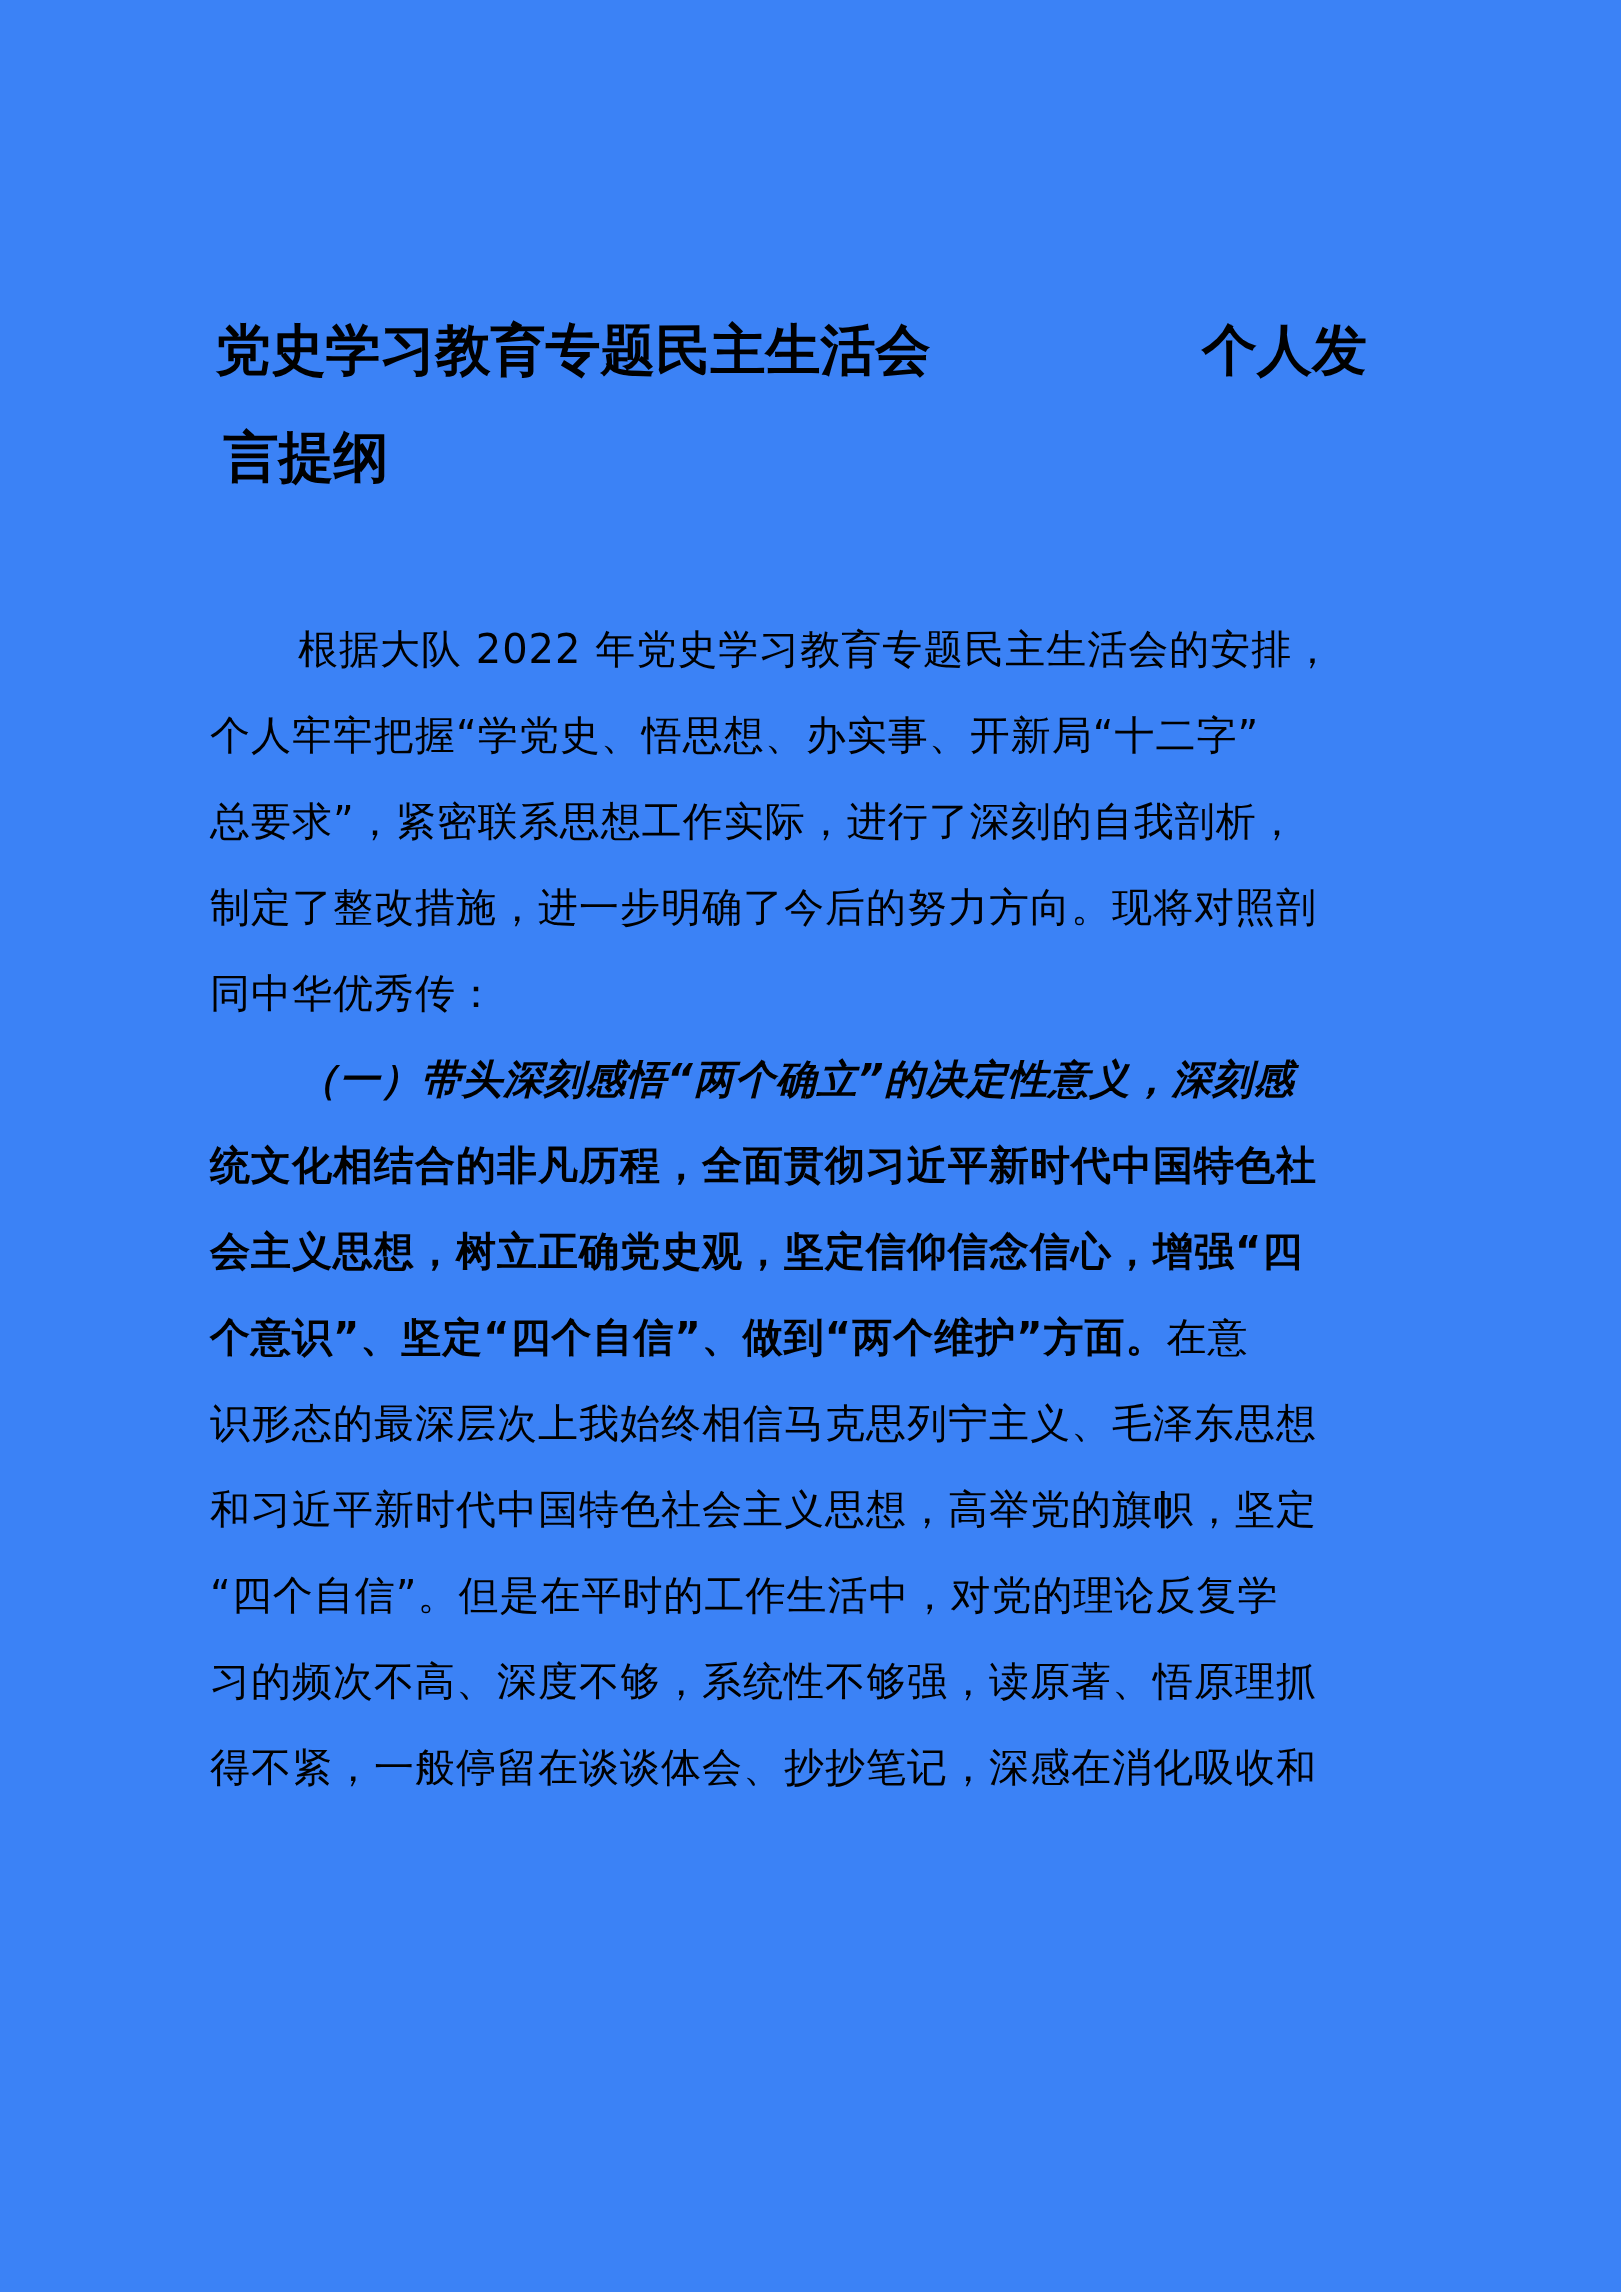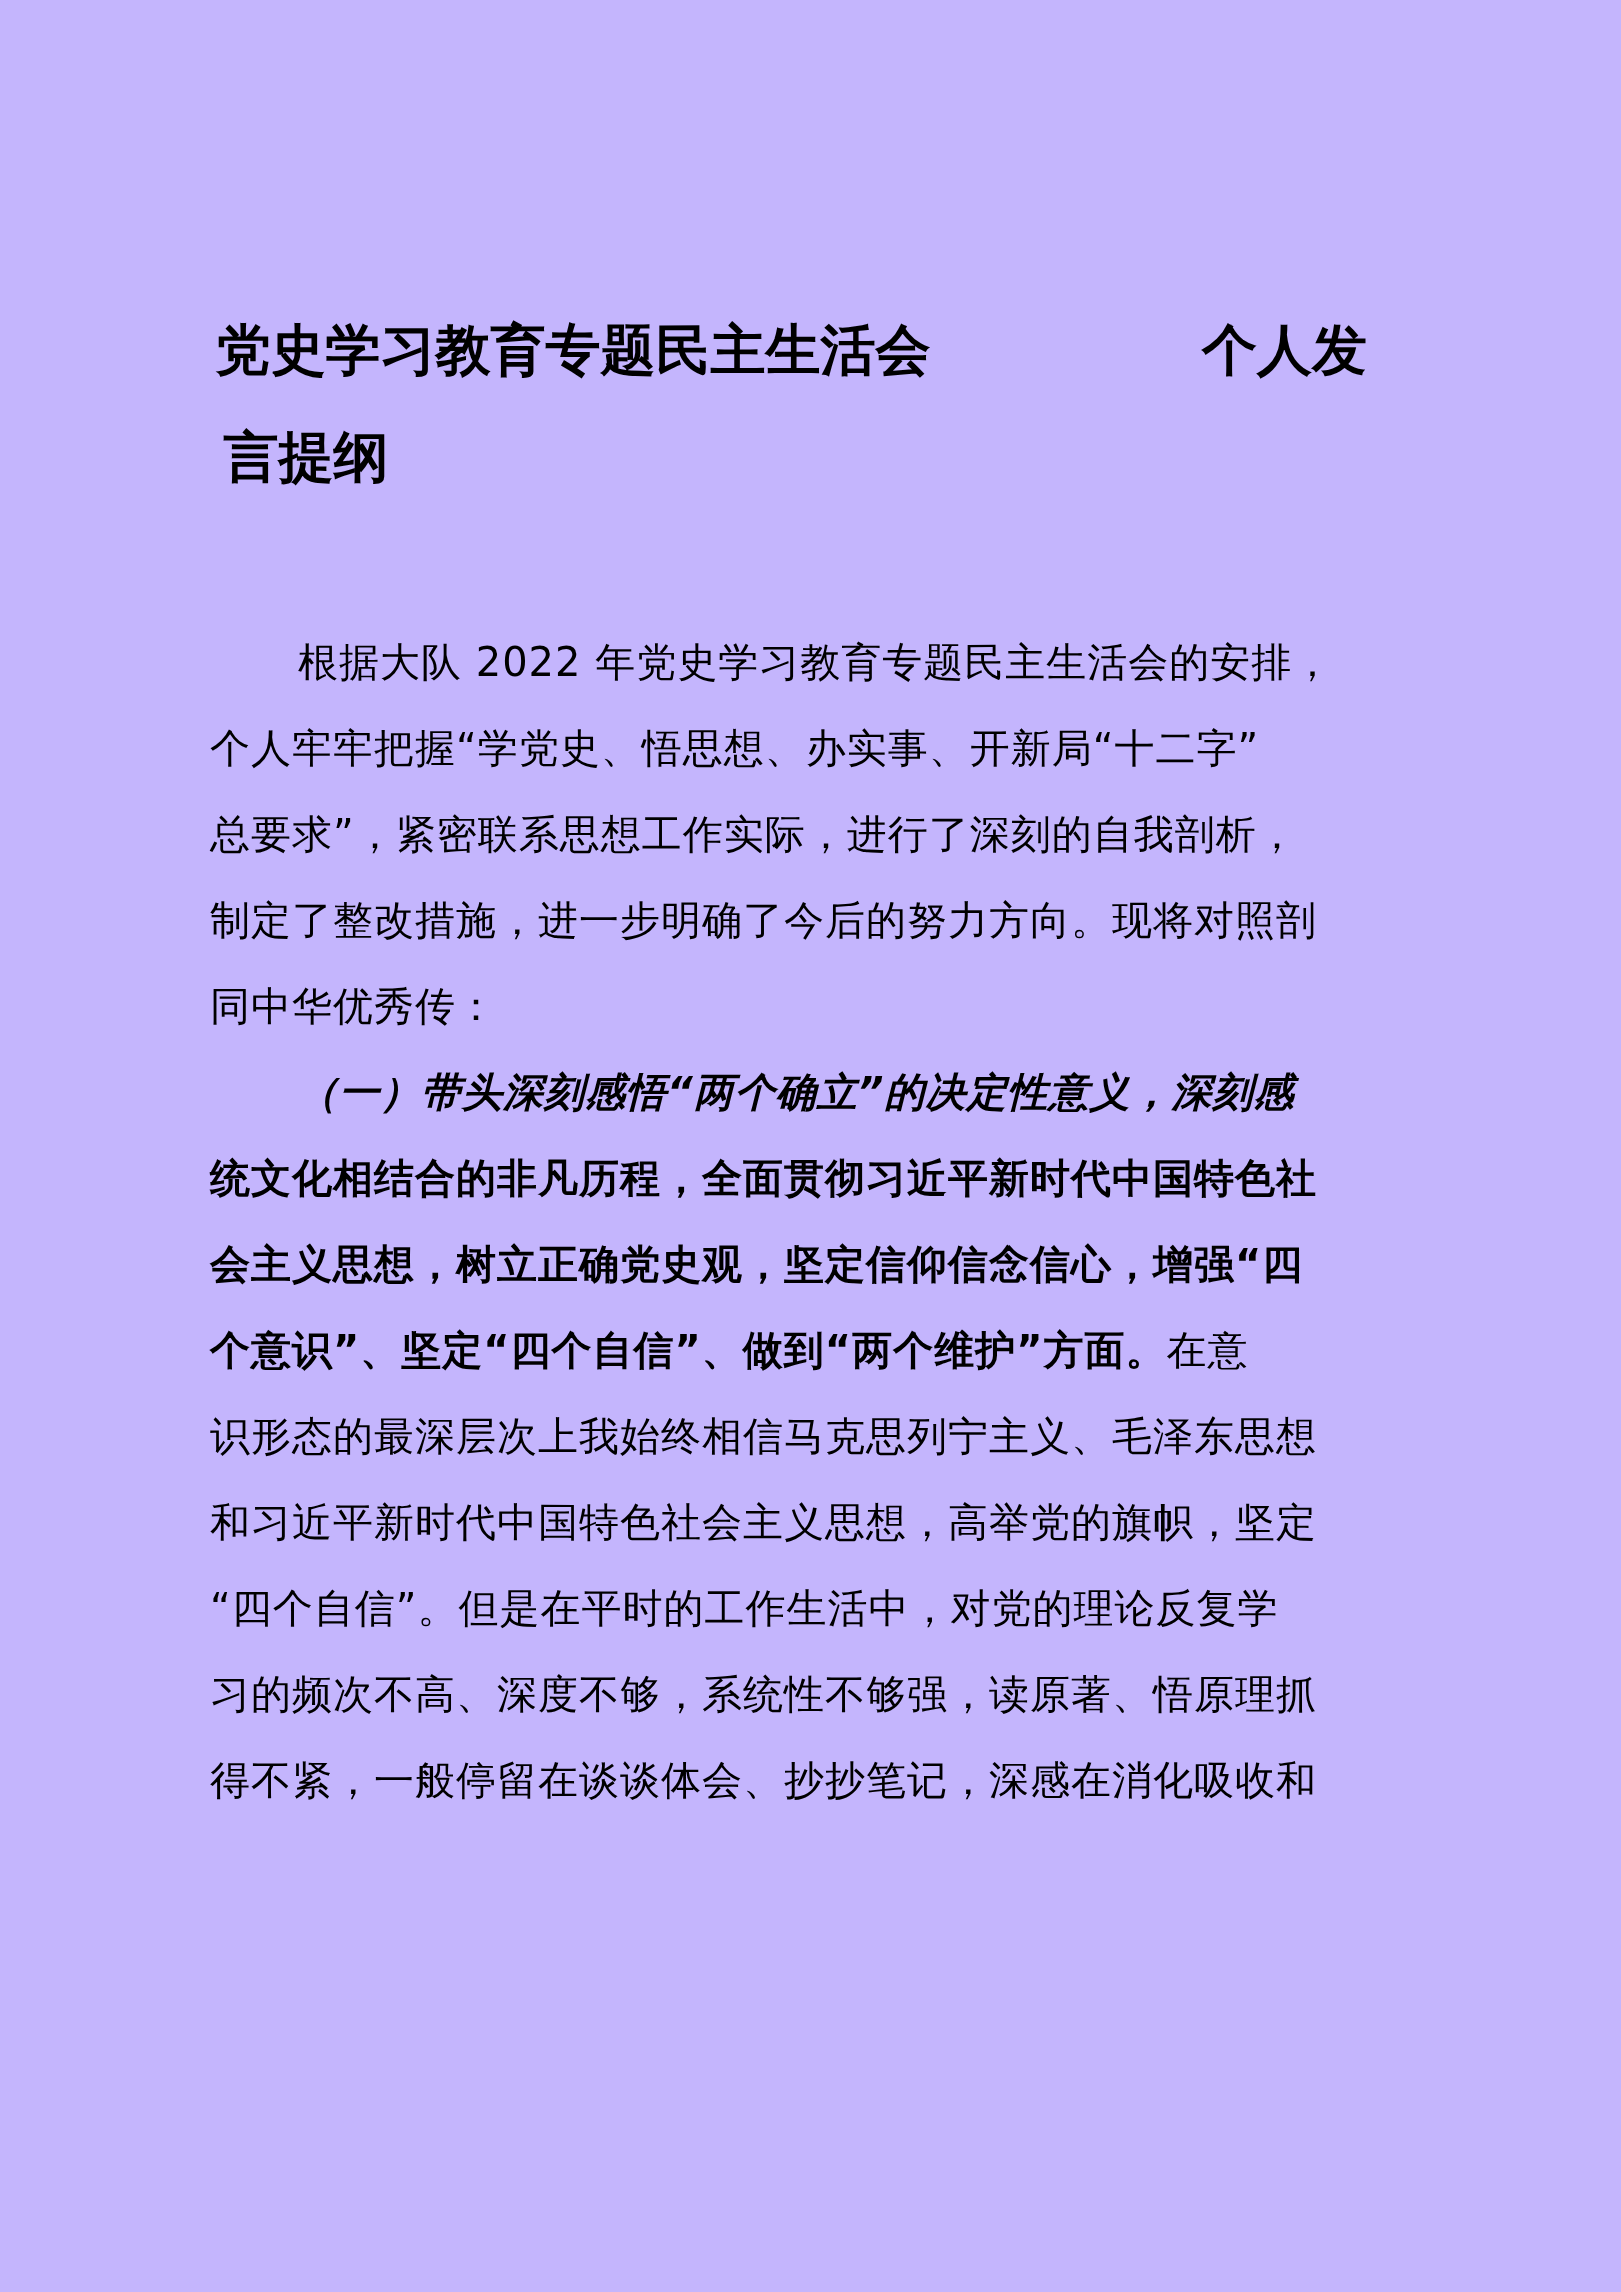--- a/index.html
+++ b/index.html
@@ -14,42 +14,42 @@
       overflow: hidden;
       font-family: "DejaVu Sans", "Liberation Sans", sans-serif;
       color: #000000;
     }
     .page {
       position: absolute;
       left: 0;
       top: 0;
       width: 1621px;
       height: 2293px;
-      background: #c4b5fd;
+      background: #3b82f6;
     }
     .title {
       position: absolute;
       left: 196px;
       width: 1229px;
       font-weight: bold;
       font-size: 55px;
       line-height: 55px;
       white-space: nowrap;
     }
     .title-line1 { top: 323px; }
     .title-line1 .left { position: absolute; left: 19.6px; }
     .title-line1 .right { position: absolute; left: 1006px; }
     .title-line2 { top: 430px; left: 196px; width: 1229px; }
     .title-line2 span { display: inline-block; margin-left: 27.4px; }
 
     .body-text {
       position: absolute;
       left: 210px;
       width: 1215px;
-      top: 619px;
+      top: 606px;
     }
     .line {
       height: 86px;
       line-height: 86px;
       font-size: 40px;
       white-space: nowrap;
       letter-spacing: 1px;
     }
     .line.indent { padding-left: 88px; }
     .line.indent-bold { padding-left: 88px; font-style: italic; }

